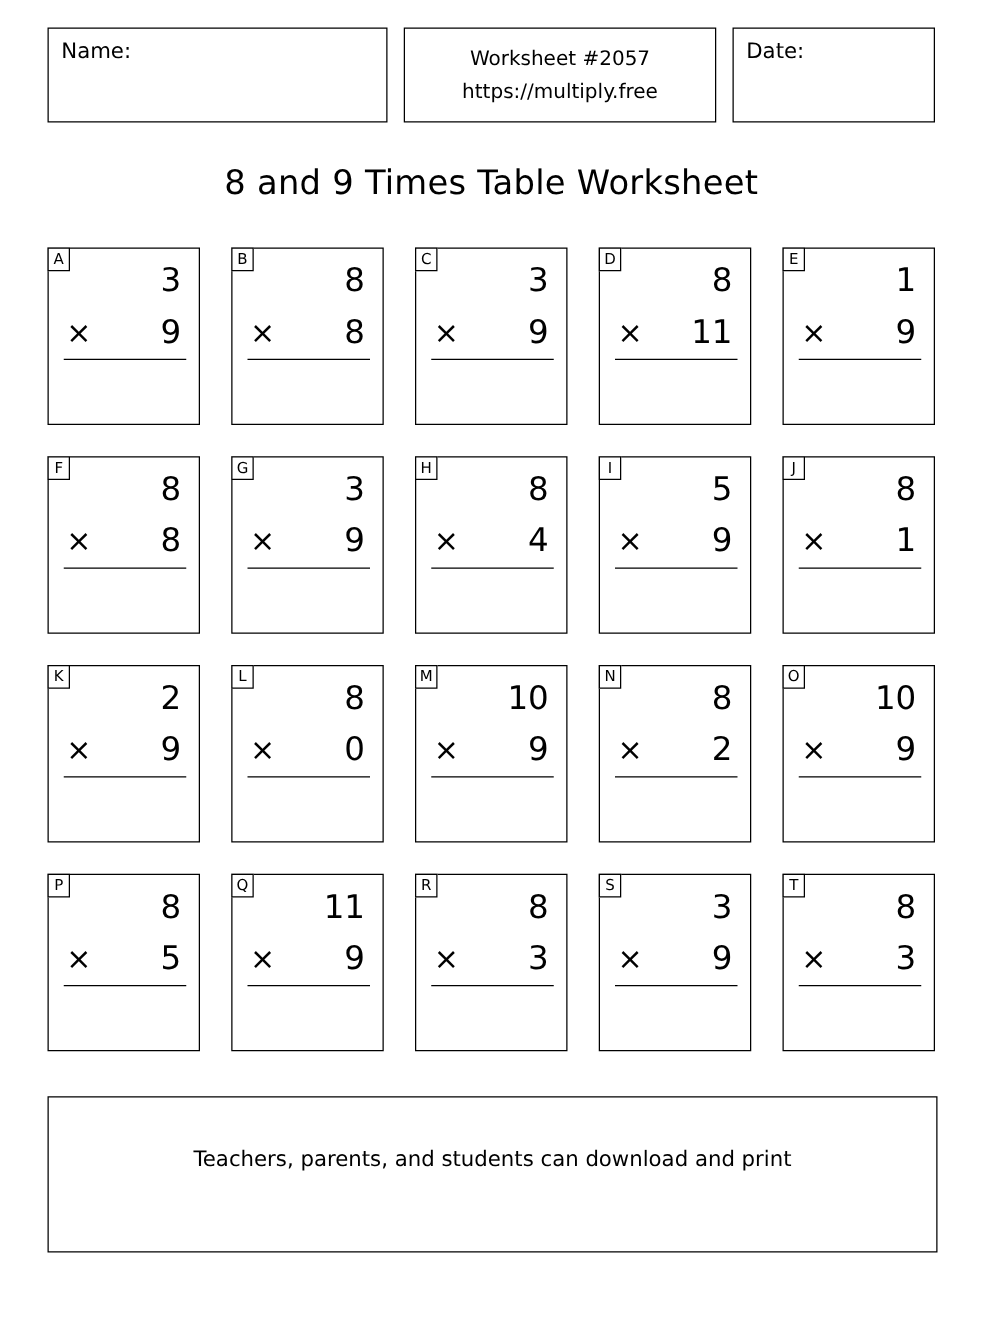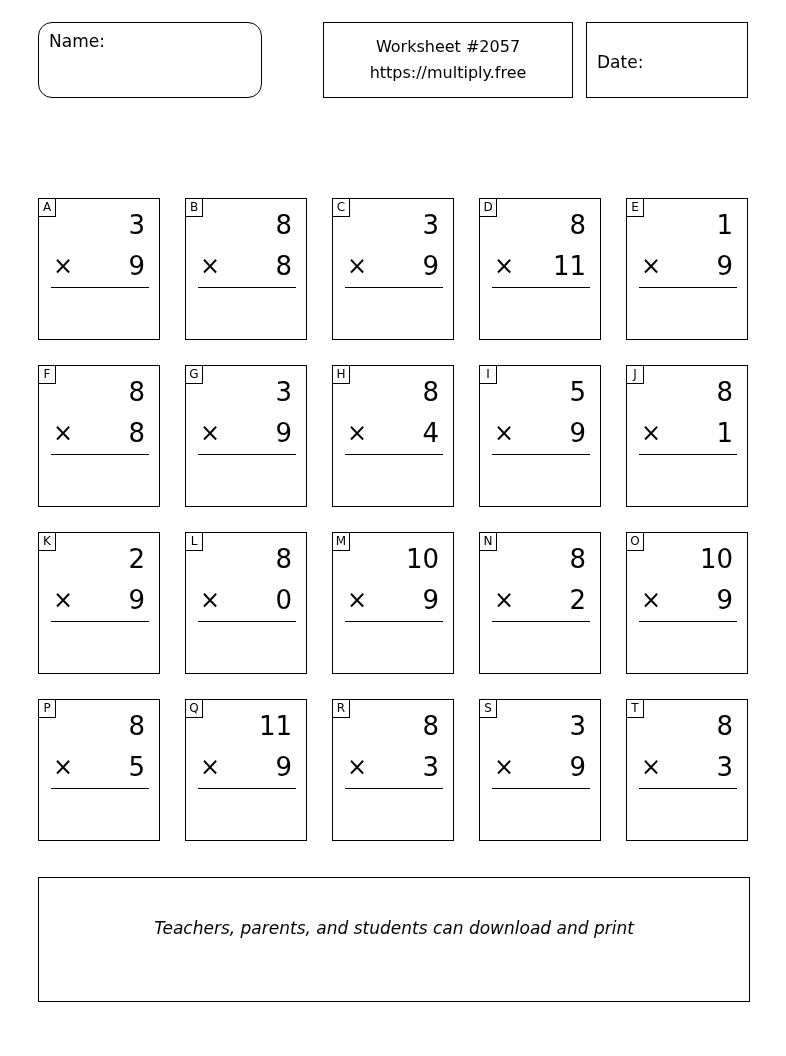--- a/index.html
+++ b/index.html
@@ -31,22 +31,21 @@
     height: 76px;
   }
   .hdr-box {
     position: absolute;
     border: 1px solid #000;
     box-sizing: border-box;
     height: 76px;
   }
   .name-box {
     left: 0;
-    width: 224px;
-    border-radius: 14px;
+    width: 272px;
   }
   .name-box .label {
     position: absolute;
     top: 8px;
     left: 10px;
     font-size: 17px;
   }
   .worksheet-box {
     left: 285px;
     width: 250px;
@@ -61,21 +60,20 @@
   }
   .date-box {
     left: 548px;
     width: 162px;
   }
   .date-box .label {
     position: absolute;
     top: 8px;
     left: 10px;
     font-size: 17px;
-    margin-top: 21px;
   }
 
   
   .title {
     position: absolute;
     top: 131px;
     left: 0;
     width: 786px;
     text-align: center;
     font-size: 27px;
@@ -152,21 +150,20 @@
   
   .footer {
     position: absolute;
     top: 877px;
     left: 38px;
     width: 712px;
     height: 125px;
     border: 1px solid #000;
     box-sizing: border-box;
     text-align: center;
-    font-style: italic;
   }
   .footer .fline {
     font-size: 17px;
     line-height: 35px;
   }
   .footer .fline.first {
     margin-top: 33px;
   }
 </style>
 </head>
@@ -180,20 +177,21 @@
     </div>
     <div class="hdr-box worksheet-box">
       <div class="wline first">Worksheet #2057</div>
       <div class="wline">https://multiply.free</div>
     </div>
     <div class="hdr-box date-box">
       <span class="label">Date:</span>
     </div>
   </div>
 
+  <div class="title">8 and 9 Times Table Worksheet</div>
 
   <div class="grid">
 
     <div class="problem">
       <div class="plabel">A</div>
       <div class="rows">
         <div class="prow">
           <span class="top-num">3</span>
         </div>
         <div class="prow">

